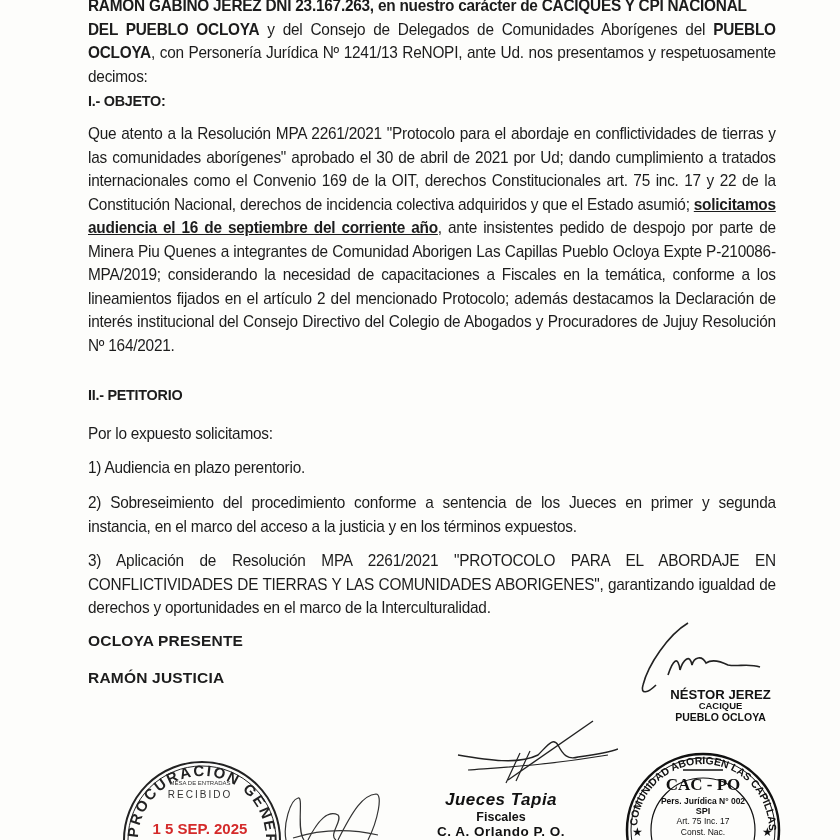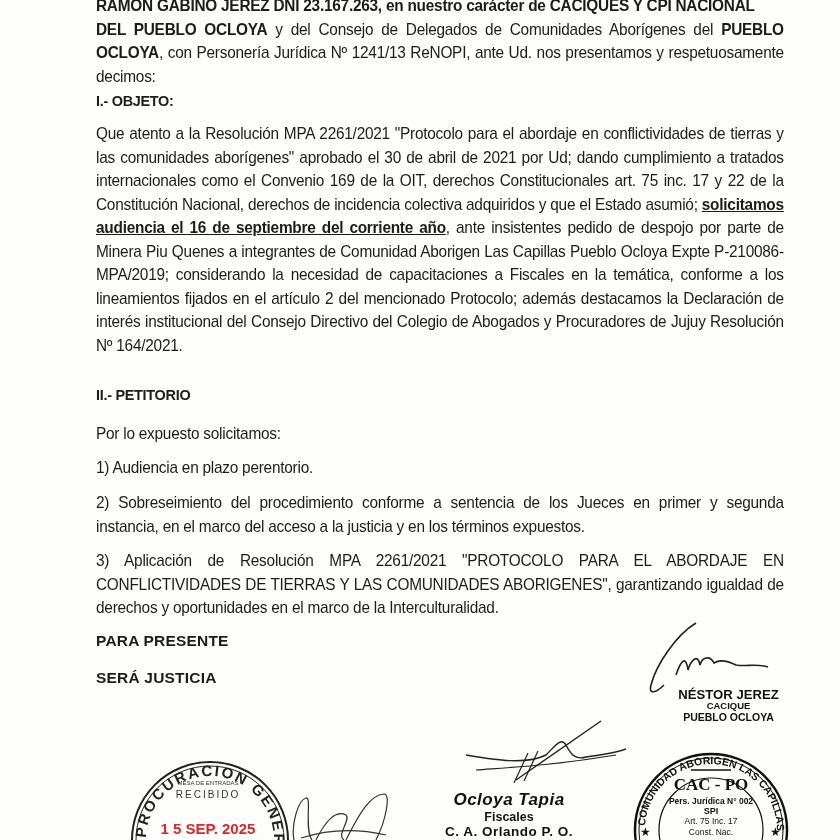--- a/index.html
+++ b/index.html
@@ -2,21 +2,21 @@
 <html><head>
 <meta charset="utf-8">
 <style>
   html, body { margin:0; padding:0; }
   body {
     width:840px; height:840px; overflow:hidden; position:relative;
     background:#fdfdfb;
     font-family: "Liberation Sans", sans-serif;
     color:#1c1c1c;
   }
-  .page { position:absolute; left:16px; top:0; width:712px; height:840px; }
+  .page { position:absolute; left:8px; top:0; width:712px; height:840px; }
   .para {
     position:absolute; left:80px; width:688px;
     font-family: "Liberation Sans", sans-serif;
     font-size:16.2px; line-height:23.5px; text-align:justify;
     letter-spacing:-0.25px; transform:scaleX(0.95); transform-origin:left top;
     width:724px;
   }
   .b { font-weight:bold; }
   .u { text-decoration:underline; font-weight:bold; }
   .heading { position:absolute; left:80px; font-size:15.5px; font-weight:bold; letter-spacing:-0.3px; transform:scaleX(0.93); transform-origin:left top; }
@@ -39,22 +39,22 @@
   <div class="para" style="top:122px;">
     <span>Que atento a la Resolución MPA 2261/2021 "Protocolo para el abordaje en conflictividades de tierras y las comunidades aborígenes" aprobado el 30 de abril de 2021 por Ud; dando cumplimiento a tratados internacionales como el Convenio 169 de la OIT, derechos Constitucionales art. 75 inc. 17 y 22 de la Constitución Nacional, derechos de incidencia colectiva adquiridos y que el Estado asumió; </span><span class="u">solicitamos audiencia el 16 de septiembre del corriente año</span><span>, ante insistentes pedido de despojo por parte de Minera Piu Quenes a integrantes de Comunidad Aborigen Las Capillas Pueblo Ocloya Expte P-210086-MPA/2019; considerando la necesidad de capacitaciones a Fiscales en la temática, conforme a los lineamientos fijados en el artículo 2 del mencionado Protocolo; además destacamos la Declaración de interés institucional del Consejo Directivo del Colegio de Abogados y Procuradores de Jujuy Resolución Nº 164/2021.</span>
   </div>
 
   <div class="heading" style="top:386px;">II.- PETITORIO</div>
   <div class="single" style="top:424px;">Por lo expuesto solicitamos:</div>
   <div class="single" style="top:458px;">1) Audiencia en plazo perentorio.</div>
   <div class="para" style="top:491px;">2) Sobreseimiento del procedimiento conforme a sentencia de los Jueces en primer y segunda instancia, en el marco del acceso a la justicia y en los términos expuestos.</div>
   <div class="para" style="top:549px;">3) Aplicación de Resolución MPA 2261/2021 "PROTOCOLO PARA EL ABORDAJE EN CONFLICTIVIDADES DE TIERRAS Y LAS COMUNIDADES ABORIGENES", garantizando igualdad de derechos y oportunidades en el marco de la Interculturalidad.</div>
 
-  <div class="closing" style="top:632px;">PARA PRESENTE</div>
-  <div class="closing" style="top:669px;">SERÁ JUSTICIA</div>
+  <div class="closing" style="top:632px;">OCLOYA PRESENTE</div>
+  <div class="closing" style="top:669px;">RAMÓN JUSTICIA</div>
 
   <svg style="position:absolute;left:620px;top:615px;" width="160" height="80">
     <path d="M60,8 C40,20 20,50 15,70 C12,80 20,78 28,70" fill="none" stroke="#222" stroke-width="1.6"></path>
     <path d="M40,60 C45,45 50,40 52,55 C55,45 62,38 64,50 C66,42 74,40 78,48 C84,44 92,46 100,50 C110,52 120,48 132,52" fill="none" stroke="#222" stroke-width="1.6"></path>
   </svg>
   <div class="sig-name" style="left:655px;top:690px;width:115px;font-size:12px;line-height:11px;transform:scaleX(1.05);">
     <div style="font-size:12.5px;">NÉSTOR JEREZ</div>
     <div style="font-size:9px;">CACIQUE</div>
     <div style="font-size:10px;">PUEBLO OCLOYA</div>
   </div>
@@ -80,21 +80,21 @@
     <path d="M25,48 C50,40 80,38 110,45" fill="none" stroke="#333" stroke-width="1.2"></path>
   </svg>
 
   <svg style="position:absolute;left:440px;top:715px;" width="170" height="70">
     <path d="M145,6 L60,65" fill="none" stroke="#222" stroke-width="1.4"></path>
     <path d="M10,40 C40,45 70,50 90,40 C100,30 105,22 110,30 C115,40 120,45 130,42 C145,40 160,38 170,34" fill="none" stroke="#222" stroke-width="1.4"></path>
     <path d="M20,55 C60,52 100,50 160,40" fill="none" stroke="#222" stroke-width="1.2"></path>
     <path d="M72,38 L58,68 M82,36 L68,66" fill="none" stroke="#222" stroke-width="1.2"></path>
   </svg>
   <div class="sig-name" style="left:408px;top:790px;width:170px;">
-    <div style="font-size:17px;font-style:italic;letter-spacing:0.5px;">Ocloya Tapia</div>
+    <div style="font-size:17px;font-style:italic;letter-spacing:0.5px;">Jueces Tapia</div>
     <div style="font-size:12.5px;line-height:14px;">Fiscales</div>
     <div style="font-size:13.5px;line-height:15px;letter-spacing:0.5px;">C. A. Orlando P. O.</div>
   </div>
 
   <svg style="position:absolute;left:615px;top:740px;" width="160" height="110" viewBox="0 0 160 110">
     <defs>
       <path id="arcC" d="M14,90 A62,62 0 0 1 146,90"></path>
     </defs>
     <circle cx="80" cy="90" r="76" fill="none" stroke="#111" stroke-width="2.5"></circle>
     <circle cx="80" cy="90" r="72" fill="none" stroke="#111" stroke-width="1"></circle>

